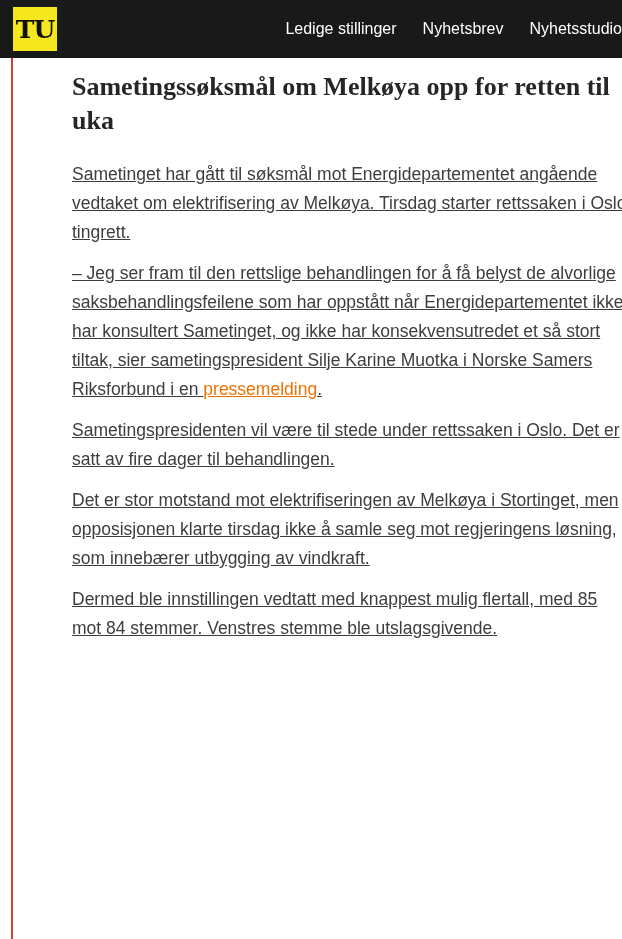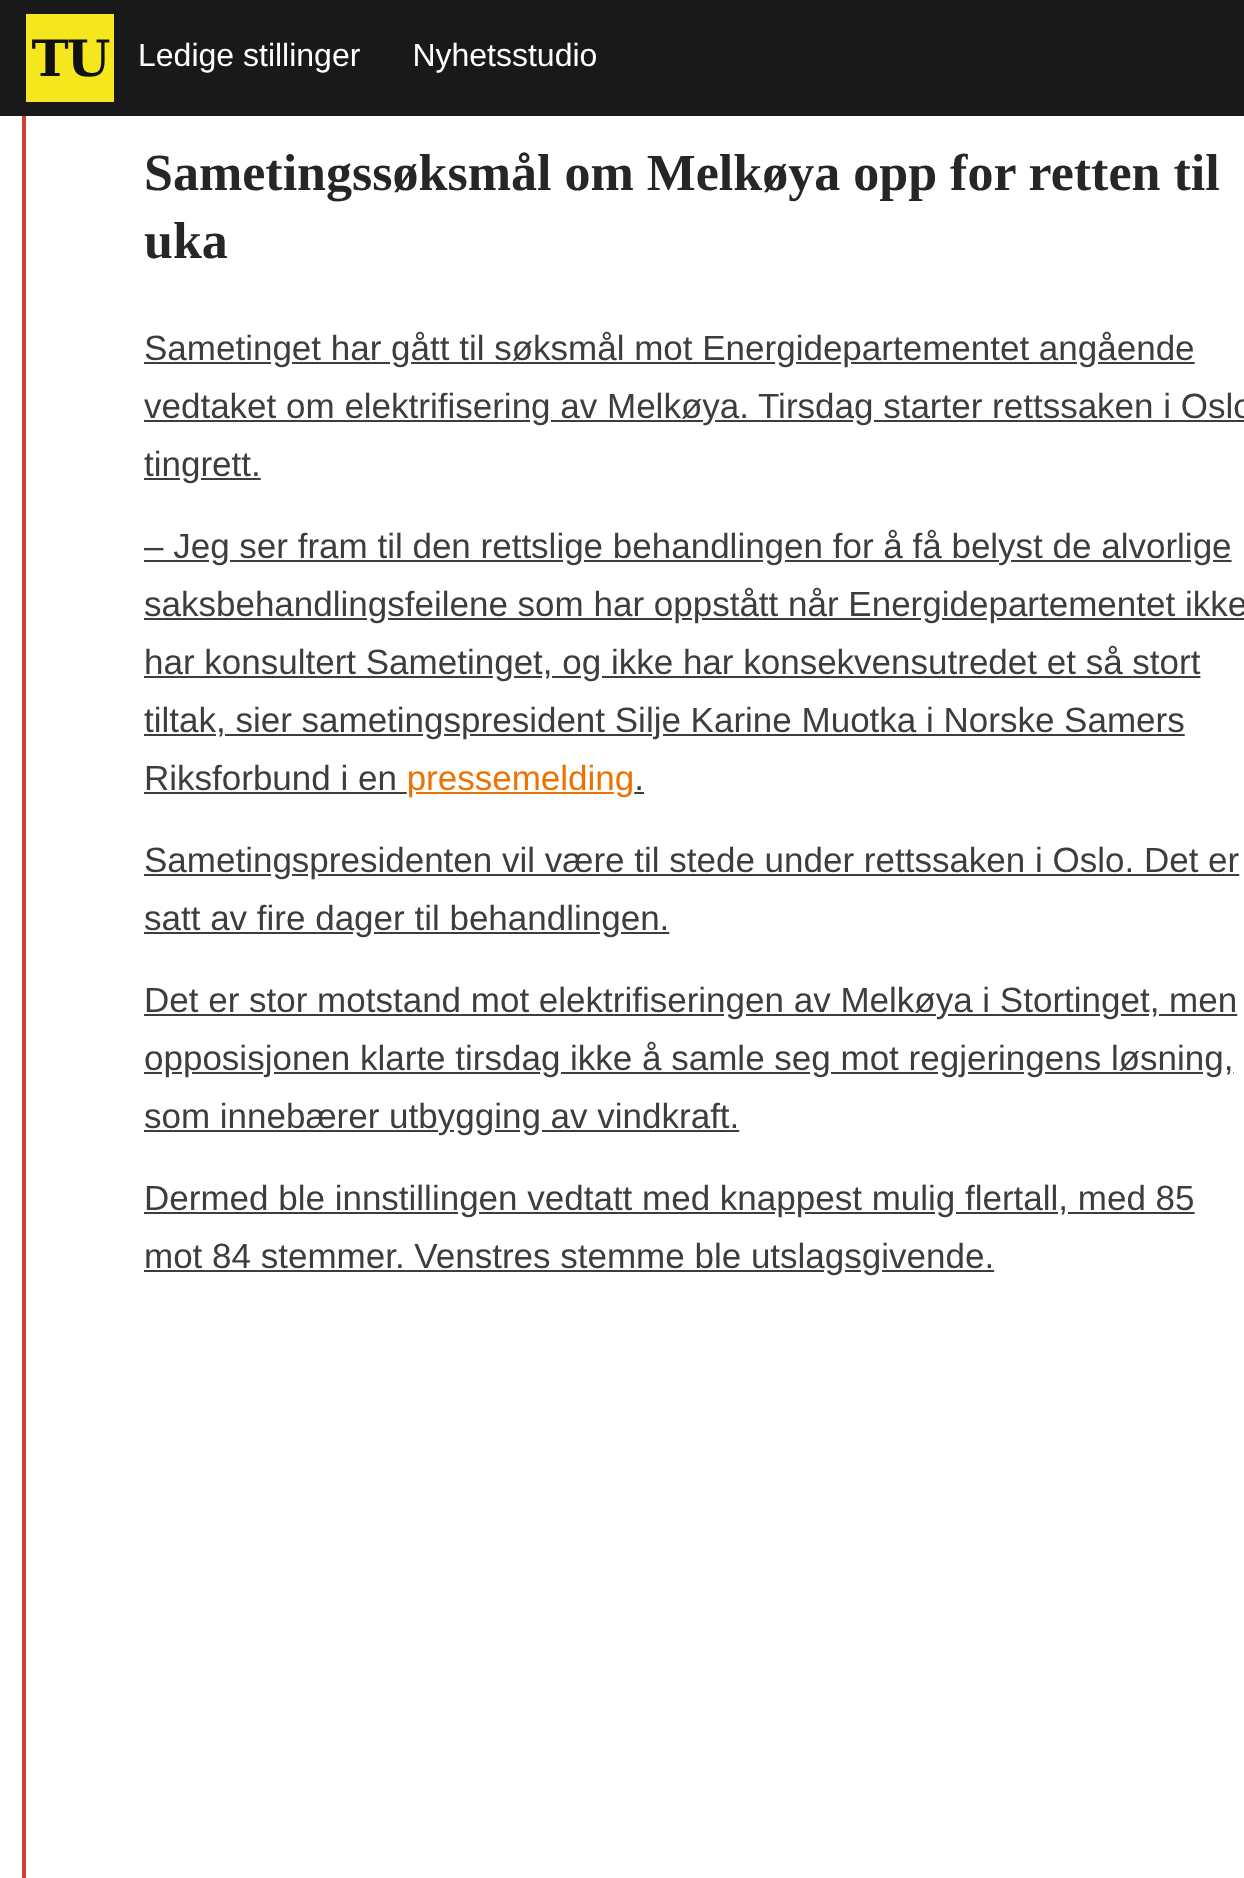--- a/index.html
+++ b/index.html
@@ -6,21 +6,21 @@
     --header-bg:#191919;
     --logo-yellow:#f5e71e;
     --logo-text:#111111;
     --nav-text:#ffffff;
     --accent-red:#d24035;
     --link-orange:#ee7202;
     --title-text:#262626;
     --body-text:#3d3d3d;
     --page-bg:#ffffff;
   }
-  *{box-sizing:border-box;}
+  *{box-sizing:border-box;justify-content:space-between;}
   html,body{margin:0;padding:0;}
   body{
     width:622px;height:939px;
     background:var(--page-bg,#fff);
     overflow:hidden;
     font-family:"Liberation Sans",sans-serif;
   }
   
   .topbar{
     height:58px;
@@ -89,20 +89,21 @@
     text-decoration-color:var(--link-orange,#ee7202);
   }
 </style>
 </head>
 <body>
 
 <header class="topbar">
   <a class="logo" href="#">TU</a>
   <nav class="nav">
     <a href="#">Ledige stillinger</a>
+    <a href="#">Nyhetsbrev</a>
     <a href="#">Nyhetsstudio</a>
   </nav>
 </header>
 
 <main class="main">
   <div class="accent-line"></div>
 
   <article class="article">
     <h1>Sametingssøksmål om Melkøya opp for retten til uka</h1>
 

